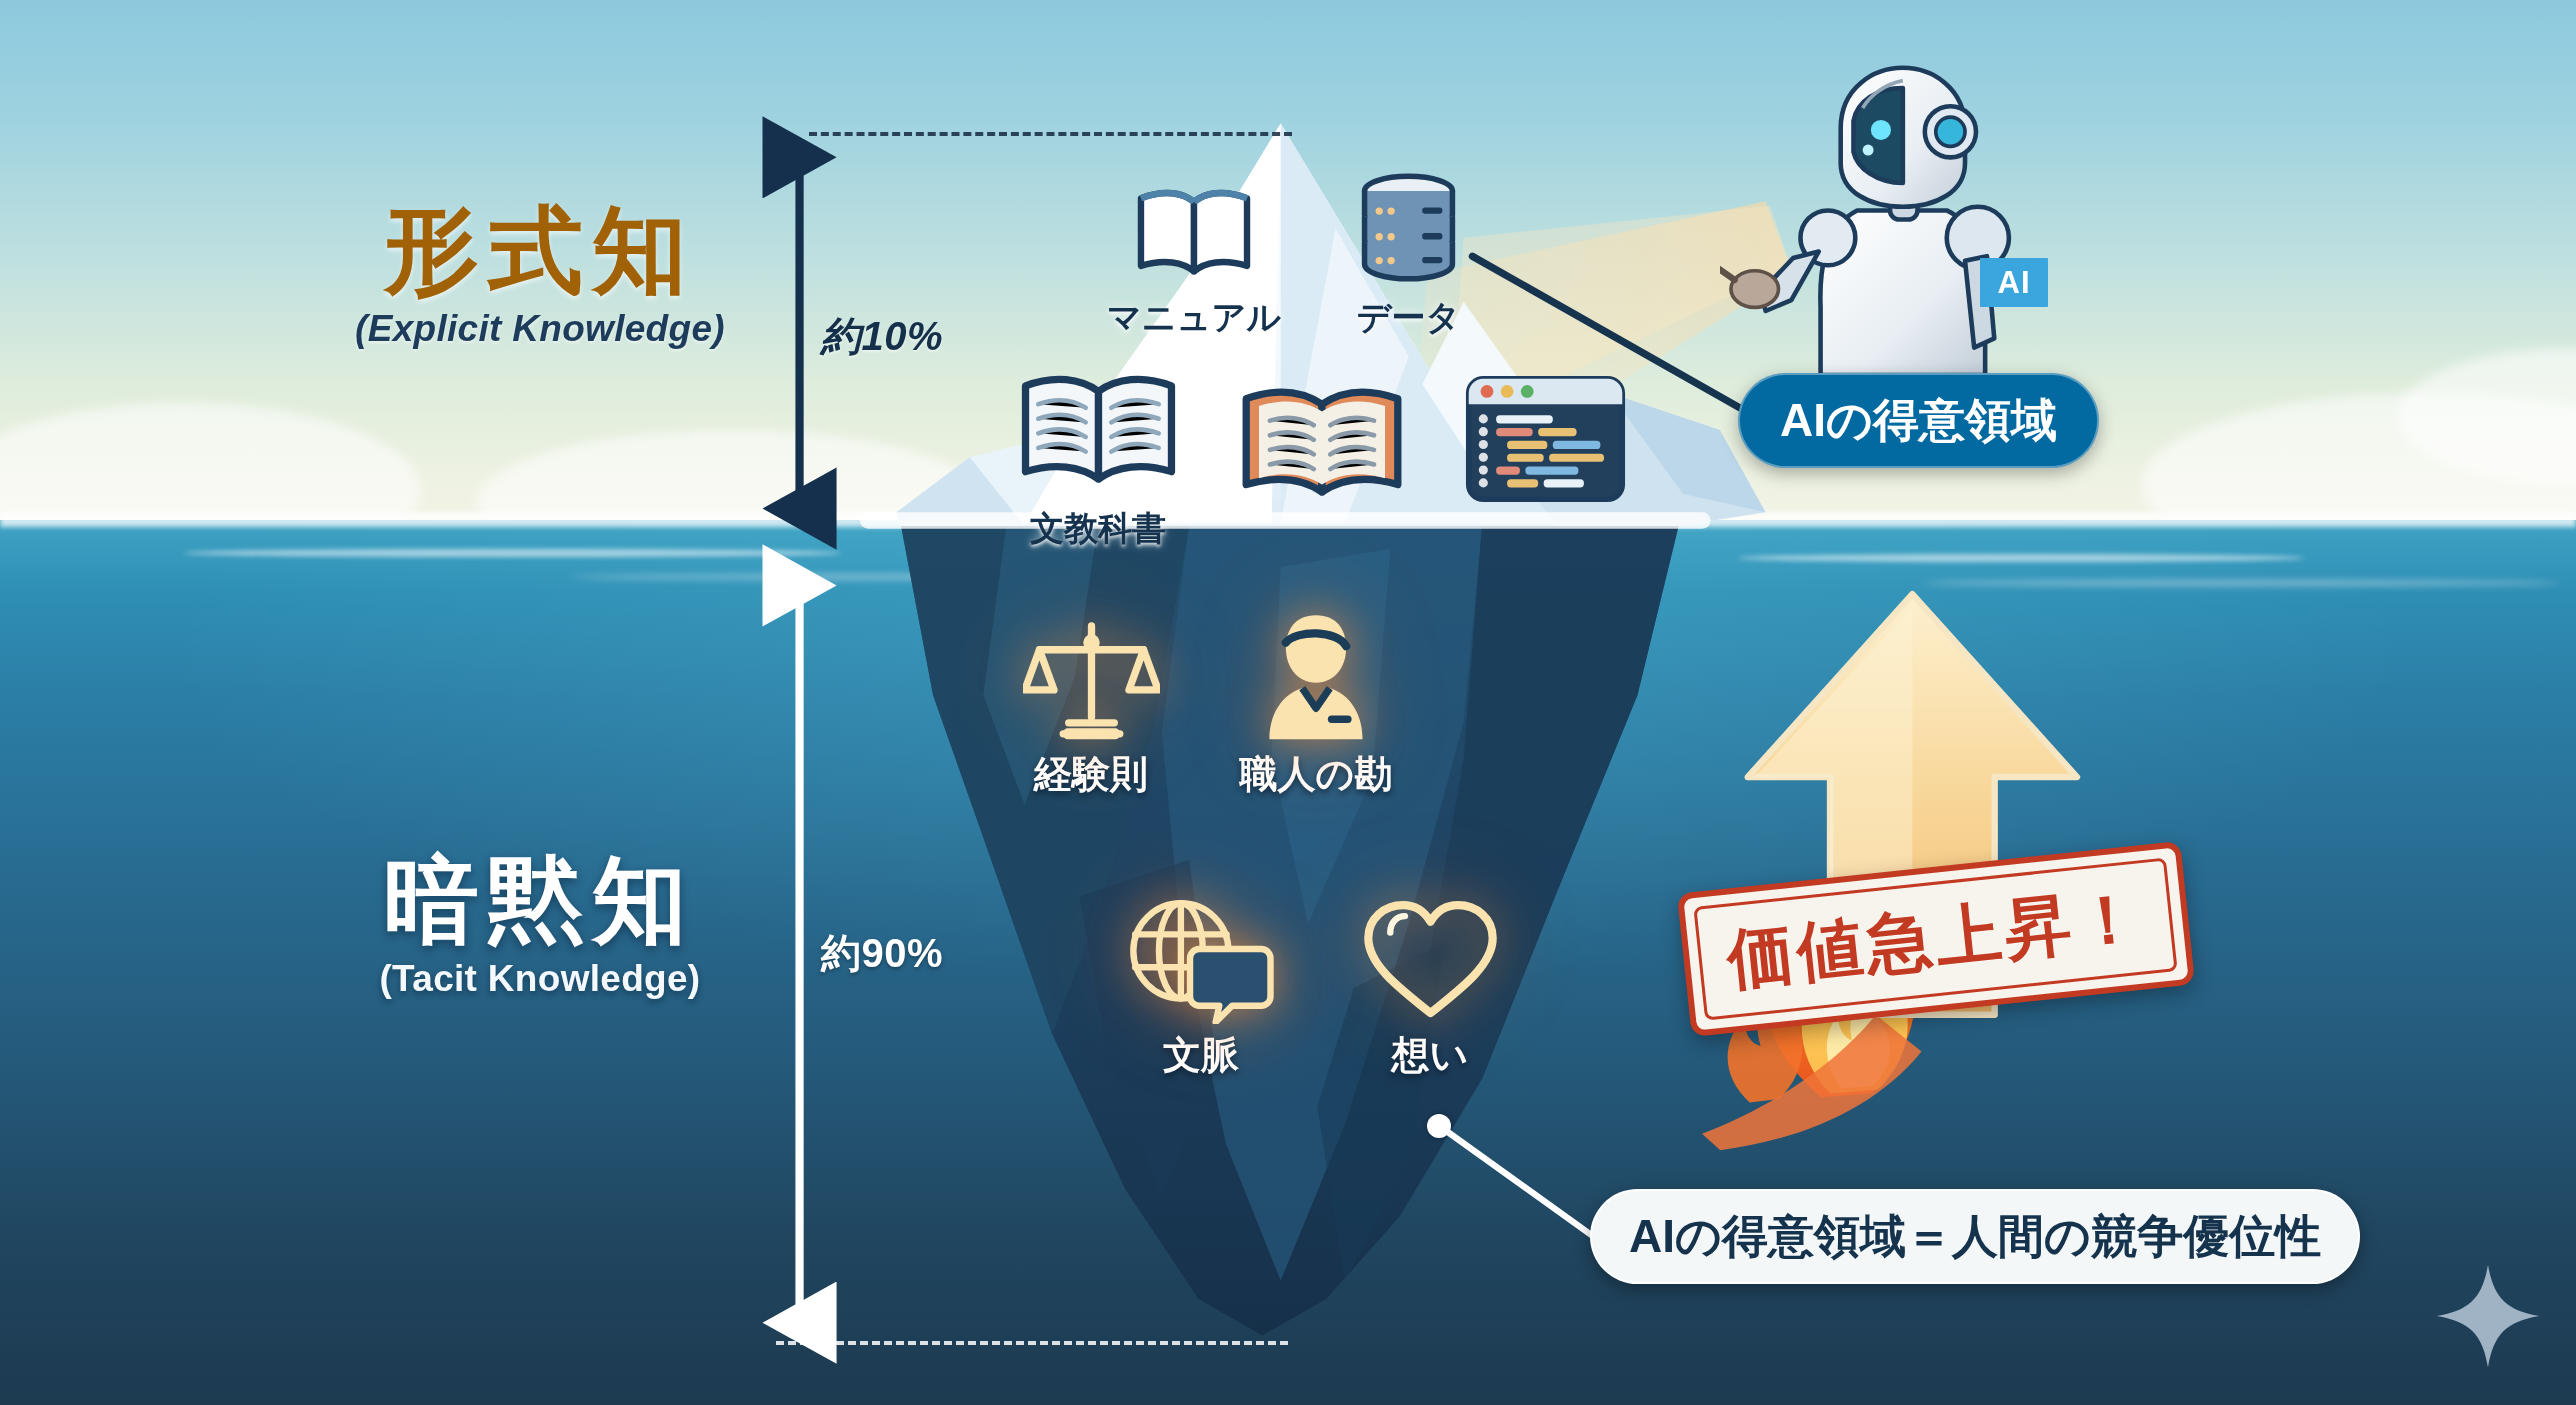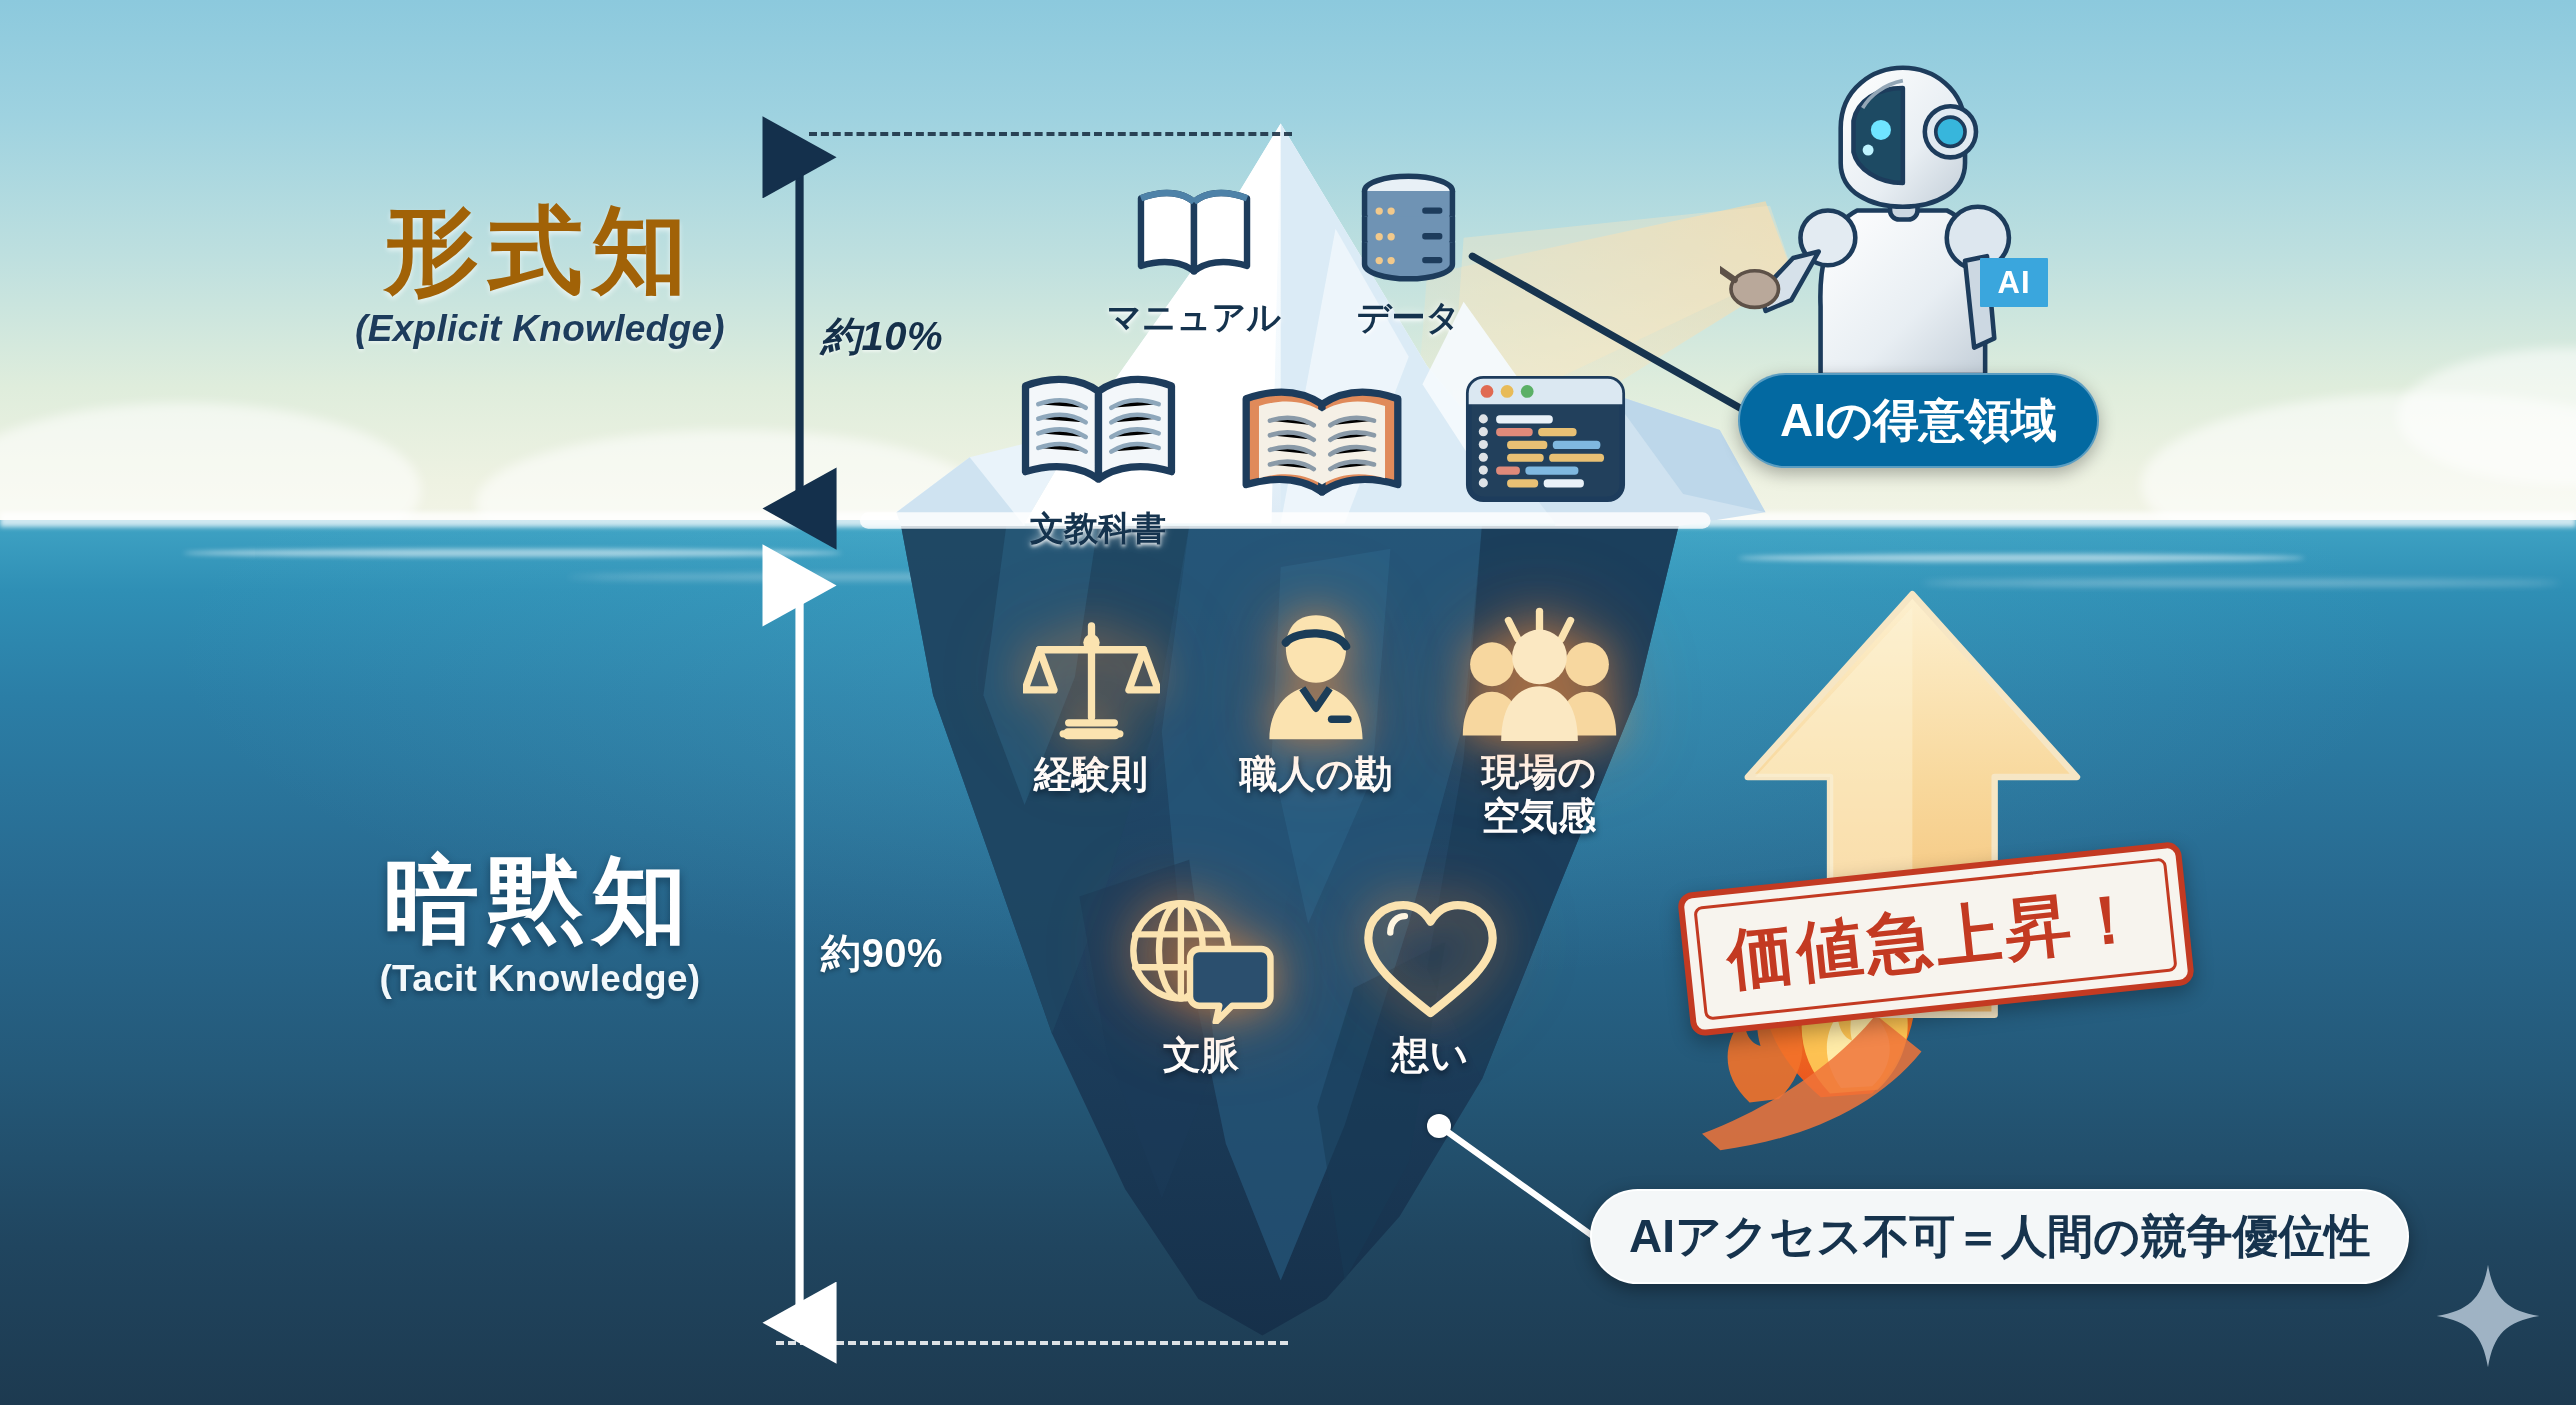--- a/index.html
+++ b/index.html
@@ -368,41 +368,20 @@
         <path d="M73 10 C50 10 40 26 40 46 C40 66 52 84 73 84 C94 84 106 66 106 46 C106 26 96 10 73 10 Z"></path>
         <path d="M22 146 C22 112 42 94 58 90 L73 112 L88 90 C104 94 124 112 124 146 Z"></path>
       </g>
       <path d="M58 90 L73 112 L88 90" fill="none" stroke="#1b3d58" stroke-width="8" stroke-linejoin="round"></path>
       <rect x="86" y="120" width="26" height="8" rx="4" fill="#1b3d58"></rect>
       <path d="M40 40 C52 26 96 26 106 44" fill="none" stroke="#1b3d58" stroke-width="9" stroke-linecap="round"></path>
     </svg>
     <span class="cap">職人の勘</span>
   </div>
 
-  <div class="tac-item" style="left:1434px;top:604px;width:210px;">
-    <svg class="glow" width="165" height="137" viewBox="0 0 180 150">
-      <g stroke="#fbe3b0" stroke-width="8" stroke-linecap="round">
-        <path d="M90 8 L90 30"></path>
-          <path d="M56 18 L66 38"></path>
-          <path d="M124 18 L114 38"></path>
-      </g>
-      <g fill="#f7d79f">
-        <circle cx="38" cy="66" r="24"></circle>
-        <path d="M6 144 C6 110 22 96 38 96 C54 96 70 110 70 144 Z"></path>
-        <circle cx="142" cy="66" r="24"></circle>
-        <path d="M110 144 C110 110 126 96 142 96 C158 96 174 110 174 144 Z"></path>
-      </g>
-      <g fill="#fbe8c2">
-        <circle cx="90" cy="58" r="30"></circle>
-        <path d="M48 150 C48 108 68 90 90 90 C112 90 132 108 132 150 Z"></path>
-      </g>
-    </svg>
-    <span class="cap">現場の</span>
-    <span class="cap" style="margin-top:0;">空気感</span>
-  </div>
 
   <div class="tac-item" style="left:1096px;top:896px;width:210px;">
     <svg class="glow" width="154" height="128" viewBox="0 0 168 140">
       <g fill="none" stroke="#fbe3b0" stroke-width="7" stroke-linecap="round">
         <circle cx="62" cy="60" r="52"></circle>
         <ellipse cx="62" cy="60" rx="24" ry="52"></ellipse>
         <path d="M12 42 L112 42"></path>
           <path d="M12 78 L112 78"></path>
         <path d="M62 8 L62 112"></path>
       </g>
@@ -440,21 +419,21 @@
     <div class="stamp-inner">
       <div class="stamp-text">価値急上昇！</div>
     </div>
   </div>
 
   <div class="dot" style="left:1427px;top:1114px;width:24px;height:24px;"></div>
   <svg style="position:absolute;left:1427px;top:1114px;width:238px;height:146px;" viewBox="0 0 260 160" width="238" height="146">
     <line x1="13" y1="13" x2="190" y2="140" stroke="#ffffff" stroke-width="7" stroke-linecap="round"></line>
   </svg>
   <div class="pill light" style="left:1590px;top:1189px;height:95px;">
-    <span>AIアクセス不可＝人間の競争優位性</span>
+    <span>AIの得意領域＝人間の競争優位性</span>
   </div>
 
   <svg class="sparkle" style="left:2433px;top:1261px;width:110px;height:110px;" viewBox="0 0 120 120" width="110" height="110">
     <path d="M60 4 C66 40 80 54 116 60 C80 66 66 80 60 116 C54 80 40 66 4 60 C40 54 54 40 60 4 Z" fill="#9fb3c4"></path>
   </svg>
 
 </div>
 
 
 </body></html>

